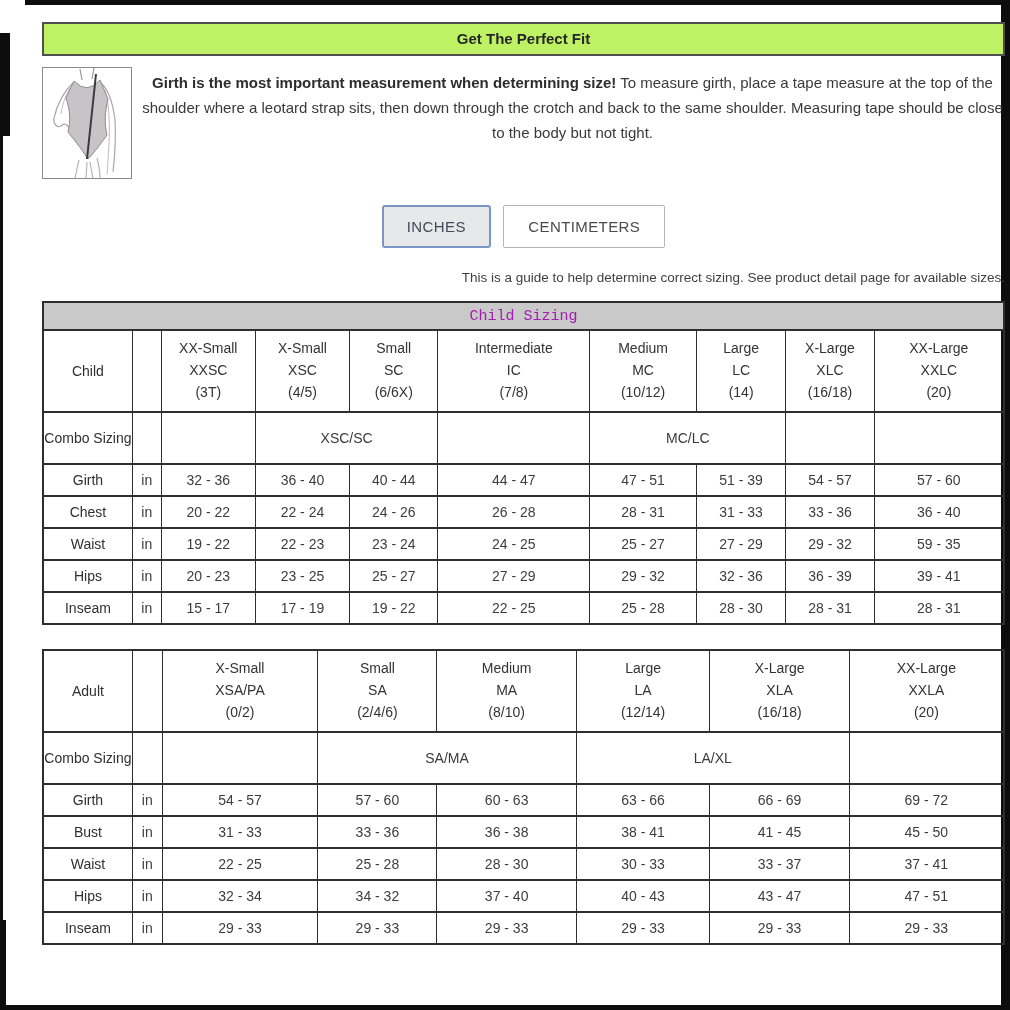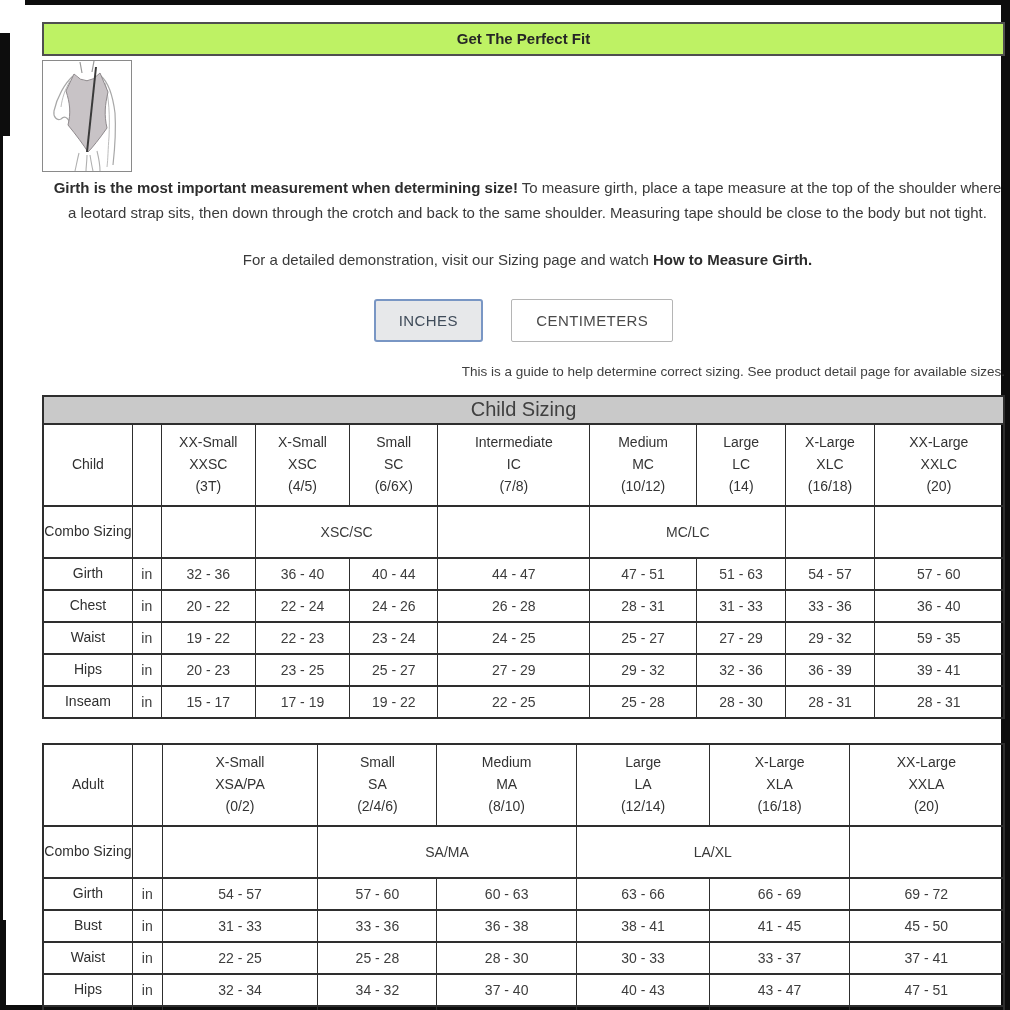--- a/index.html
+++ b/index.html
@@ -18,35 +18,35 @@
   .edge-bottom { left:0; bottom:0; width:1001px; height:5px; }
 
   .content { position:absolute; left:42px; top:0; width:963px; }
 
   .title-bar {
     margin-top:22px; height:30px; line-height:30px;
     background:#bef264; border:2px solid #4f4f4f;
     text-align:center; font-weight:bold; font-size:15px; color:#262626;
   }
 
-  .intro-row { display:flex; margin-top:4px;flex-direction:column; }
+  .intro-row { display:flex; margin-top:11px; }
   .figure-box {
     flex:none; width:88px; height:110px; background:#fff;
     border:1px solid #8a8a8a; overflow:hidden;
   }
   .intro-col { flex:1; padding-left:10px; padding-right:2px; text-align:center; }
   .intro-p { margin:4px 0 0 0; font-size:15px; line-height:1.66; color:#3a3a3a; }
   .intro-p b { color:#2d2d2d; }
   .intro-p.demo { margin-top:22px; }
 
   .toggle-row { margin-top:26px; text-align:center; }
   .unit-btn {
     font-family:"Liberation Sans", sans-serif; font-size:15px; letter-spacing:0.4px;
     color:#4a4a4a; background:#ffffff; border:1px solid #b5b5b5; border-radius:2px;
-    padding:12px 24px; margin:0 12px; cursor:pointer; vertical-align:middle;
+    padding:12px 24px; margin:0 4px; cursor:pointer; vertical-align:middle;
   }
   .unit-btn.selected {
     background:#e7e8ea; border:2px solid #7996c4; border-radius:3px;
     padding:11px 23px; color:#3f4b59;
   }
 
   .guide-note { margin:22px 0 0 0; text-align:right; font-size:13.5px; color:#3f3f3f; }
 
   table.size-table {
     width:100%; border-collapse:collapse; table-layout:fixed;
@@ -55,21 +55,21 @@
   }
   table#adult-table { margin-top:24px; }
   .size-table th, .size-table td {
     border-left:1px solid #2e2e2e; border-right:1px solid #2e2e2e;
     border-top:2px solid #2e2e2e; border-bottom:2px solid #2e2e2e;
     text-align:center; vertical-align:middle; padding:0; overflow:hidden;
     font-weight:normal;
   }
   .tbl-title {
     height:26px; background:#c9c9c9;
-    font-weight:bold; font-size:20px; color:#404040;
+    font-weight:bold; font-size:15px; color:#a21caf;font-family:Liberation Mono, monospace;
   }
   .hdr-row th  { height:80px; }
   .colhead { font-weight:bold; line-height:1.55; font-size:14px; color:#333; }
   .combo-row th, .combo-row td { height:50px; }
   .combo-row td { font-size:14px; color:#3a3a3a; }
   .data-row th, .data-row td { height:30px; }
   .rowlabel { font-weight:bold; color:#2f2f2f; line-height:1.35; }
   .unit-cell, .val-cell { color:#3d3d3d; }
 </style>
 </head>
@@ -100,21 +100,20 @@
 
         <path d="M36,92 C34,100 33,106 32,110 M44,94 C44,100 43,106 43,110 M47,94 C48,100 49,106 50,110 M54,90 C56,98 57,104 57,110" stroke="#b0b0b0" stroke-width="1.1" fill="none"></path>
 
         <path d="M31,13 Q44,27 57,12 L65,31 C62,44 61,54 64,67 Q52,84 45,91 Q38,80 25,64 C28,52 27,42 23,30 Z" fill="#c8c3c6" stroke="#8f8a8d" stroke-width="1"></path>
 
         <path d="M53,6 L44,91" stroke="#3a3a3a" stroke-width="2" fill="none"></path>
       </svg>
     </div>
     <div class="intro-col">
       <p class="intro-p"><b>Girth is the most important measurement when determining size!</b><span> To measure girth, place a tape measure at the top of the shoulder where a leotard strap sits, then down through the crotch and back to the same shoulder. Measuring tape should be close to the body but not tight.</span></p>
-      <p class="intro-p demo"><span>For a detailed demonstration, visit our Sizing page and watch </span><b>How to Measure Girth.</b></p>
     </div>
   </div>
 
   <div class="toggle-row">
     <button class="unit-btn selected">INCHES</button>
     <button class="unit-btn">CENTIMETERS</button>
   </div>
 
   <p class="guide-note">This is a guide to help determine correct sizing. See product detail page for available sizes.</p>
 
@@ -190,21 +189,21 @@
           <td class="val-cell" colspan="1"></td>
         </tr>
         <tr class="data-row">
           <th class="rowlabel">Girth</th>
           <td class="unit-cell">in</td>
           <td class="val-cell">32 - 36</td>
           <td class="val-cell">36 - 40</td>
           <td class="val-cell">40 - 44</td>
           <td class="val-cell">44 - 47</td>
           <td class="val-cell">47 - 51</td>
-          <td class="val-cell">51 - 63</td>
+          <td class="val-cell">51 - 39</td>
           <td class="val-cell">54 - 57</td>
           <td class="val-cell">57 - 60</td>
         </tr>
         <tr class="data-row">
           <th class="rowlabel">Chest</th>
           <td class="unit-cell">in</td>
           <td class="val-cell">20 - 22</td>
           <td class="val-cell">22 - 24</td>
           <td class="val-cell">24 - 26</td>
           <td class="val-cell">26 - 28</td>

